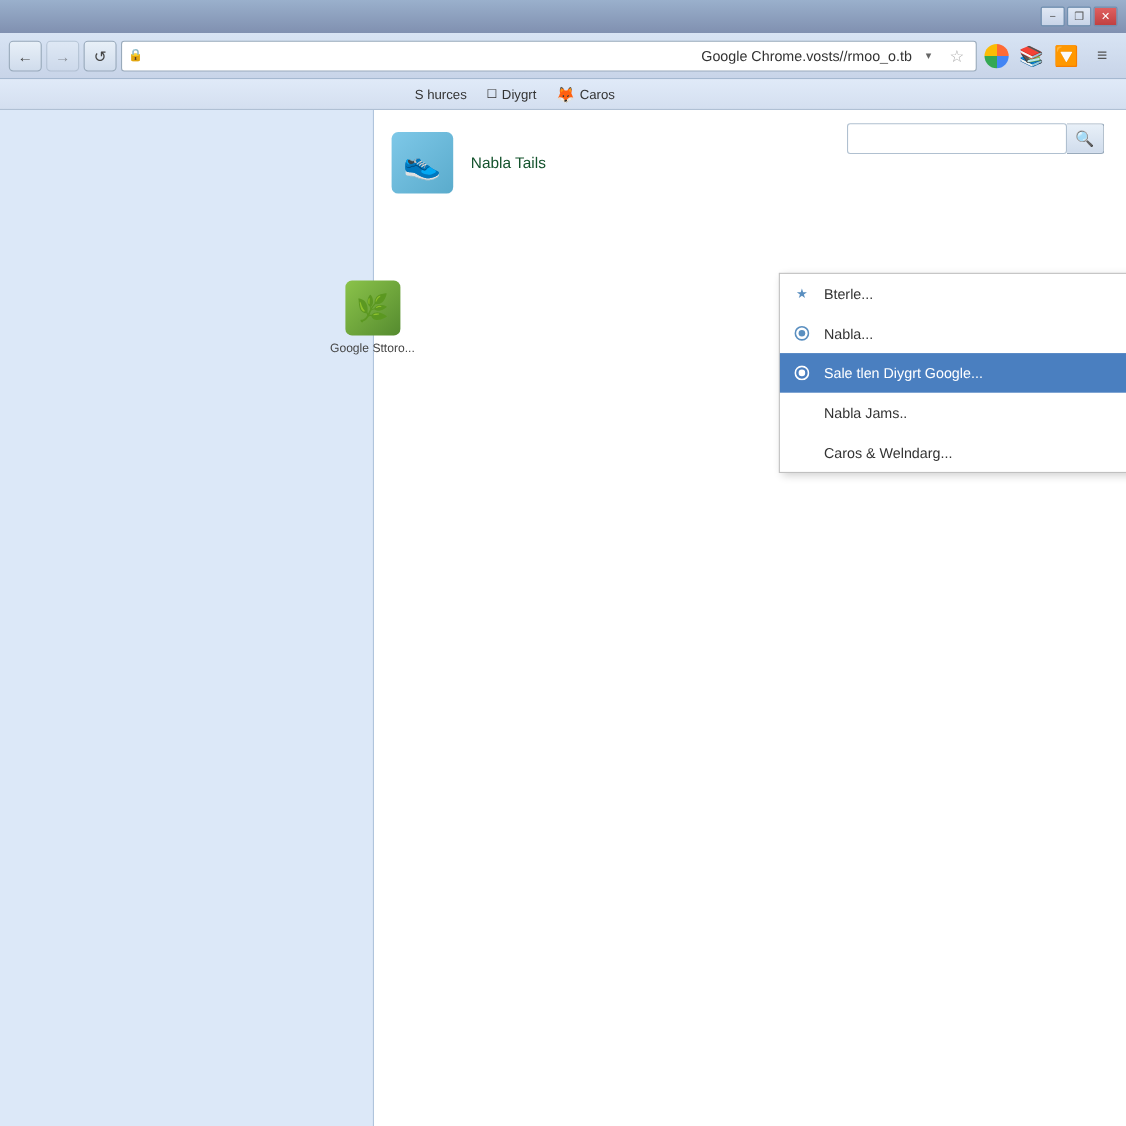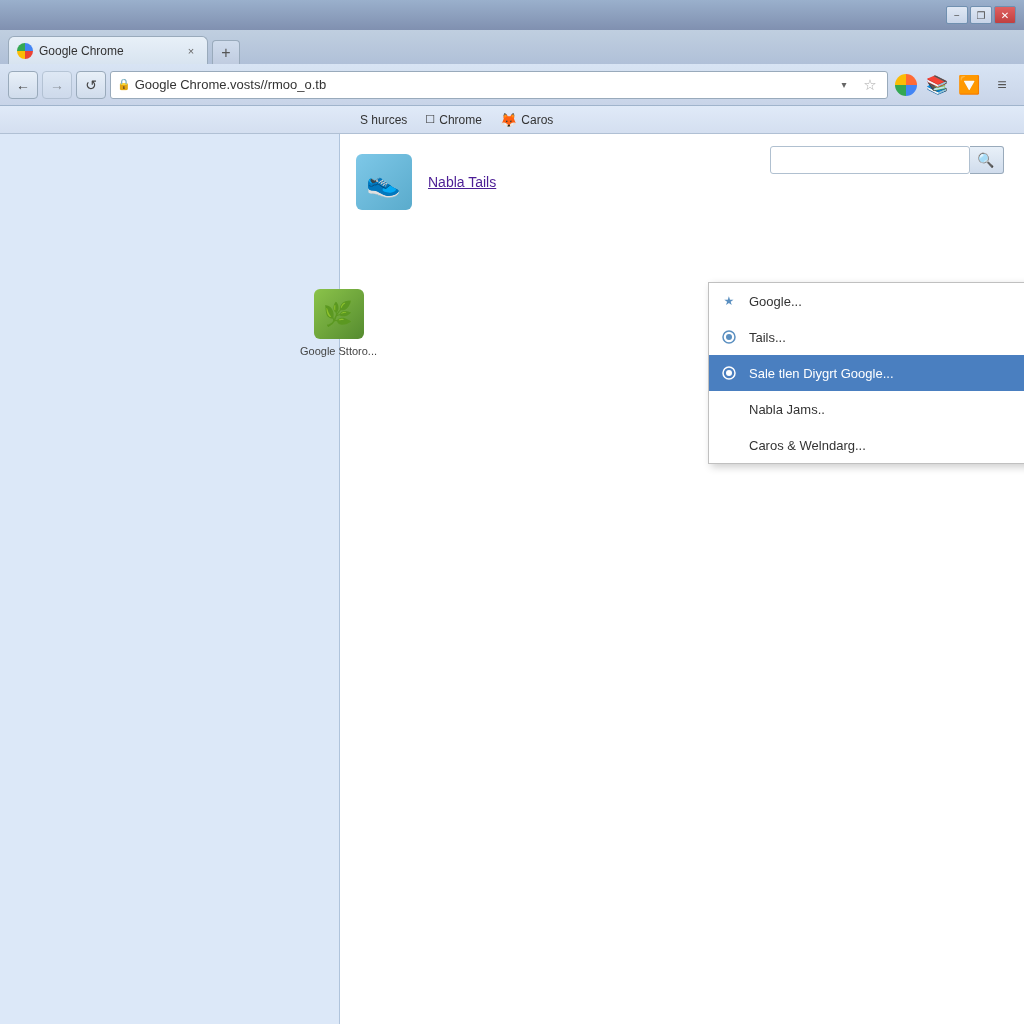--- a/index.html
+++ b/index.html
@@ -120,20 +120,21 @@
       gap: 4px;
     }
 
     .address-bar-container input {
       flex: 1;
       border: none;
       outline: none;
       font-size: 13px;
       color: #333;
       background: transparent;
+      text-align: right;
     }
 
     .address-icon {
       font-size: 11px;
       color: #888;
     }
 
     .star-btn {
       width: 22px;
       height: 22px;
@@ -173,21 +174,21 @@
       font-size: 16px;
       color: #555;
     }
 
     
     .bookmarks-bar {
       height: 28px;
       background: linear-gradient(to bottom, #e0eaf8, #d4dff0);
       display: flex;
       align-items: center;
-      padding: 0 8px;
+      padding: 0 25px;
       gap: 6px;
       border-bottom: 1px solid #b0c0d4;
       font-size: 12px;
       color: #333;
     }
 
     .bookmark-item {
       display: flex;
       align-items: center;
       gap: 3px;
@@ -269,22 +270,21 @@
       height: 56px;
       background: linear-gradient(135deg, #7ec8e8, #5aabcc);
       border-radius: 6px;
       display: flex;
       align-items: center;
       justify-content: center;
     }
 
     .content-title {
       font-size: 14px;
-      color: #4c1d95;
-      text-decoration: underline;
+      color: #14532d;
     }
 
     
     .context-menu {
       position: absolute;
       top: 148px;
       left: 368px;
       width: 370px;
       background: white;
       border: 1px solid #c0c0c0;
@@ -376,28 +376,20 @@
 <body>
 
 <div class="window">
 
   <div class="win-titlebar-top">
     <div class="blue-box">−</div>
     <div class="blue-box">❐</div>
     <div class="blue-box close" style="background: linear-gradient(to bottom, #e06060, #c04040); color: white;">✕</div>
   </div>
 
-  <div class="tabbar">
-    <div class="tab">
-      <div class="tab-favicon"></div>
-      <span>Google Chrome</span>
-      <span class="tab-close">×</span>
-    </div>
-    <div class="new-tab-btn">+</div>
-  </div>
 
   <div class="navbar">
     <div class="nav-btn">←</div>
     <div class="nav-btn disabled">→</div>
     <div class="nav-btn">↺</div>
     <div class="address-bar-container">
       <span class="address-icon">🔒</span>
       <input type="text" value="Google Chrome.vosts//rmoo_o.tb" style="">
       <div class="address-dropdown-btn">▾</div>
       <div class="star-btn">☆</div>
@@ -418,21 +410,21 @@
     </div>
   </div>
 
   <div class="bookmarks-bar">
     <div style="width: 340px;"></div>
     <div class="bookmark-item">
       <span>S hurces</span>
     </div>
     <div class="bookmark-item" style="display:flex; align-items:center; gap:4px;">
       <span style="font-size:11px;">☐</span>
-      <span>Chrome</span>
+      <span>Diygrt</span>
     </div>
     <div class="bookmark-item" style="display:flex; align-items:center; gap:4px;">
       <span style="font-size:14px; color:#e04040;">🦊</span>
       <span>Caros</span>
     </div>
   </div>
 
   <div class="content-area">
 
     <div class="sidebar">
@@ -458,31 +450,31 @@
             <span style="font-size:28px; color: #c8e8f0;">👟</span>
           </div>
           <span class="content-title">Nabla Tails</span>
         </div>
       </div>
 
       <div class="context-menu">
 
         <div class="context-menu-item">
           <span class="item-icon">★</span>
-          <span>Google...</span>
+          <span>Bterle...</span>
         </div>
 
         <div class="context-menu-item">
           <span class="item-icon">
             <svg width="14" height="14" viewBox="0 0 14 14">
                 <circle cx="7" cy="7" r="6" fill="none" stroke="#5a8fc0" stroke-width="1.5"></circle>
                 <circle cx="7" cy="7" r="3" fill="#5a8fc0"></circle>
               </svg>
           </span>
-          <span>Tails...</span>
+          <span>Nabla...</span>
         </div>
 
         <div class="context-menu-item highlighted">
           <span class="item-icon" style="color: white;">
             <svg width="14" height="14" viewBox="0 0 14 14">
                 <circle cx="7" cy="7" r="6" fill="none" stroke="white" stroke-width="1.5"></circle>
                 <circle cx="7" cy="7" r="3" fill="white"></circle>
               </svg>
           </span>
           <span>Sale tlen Diygrt Google...</span>

